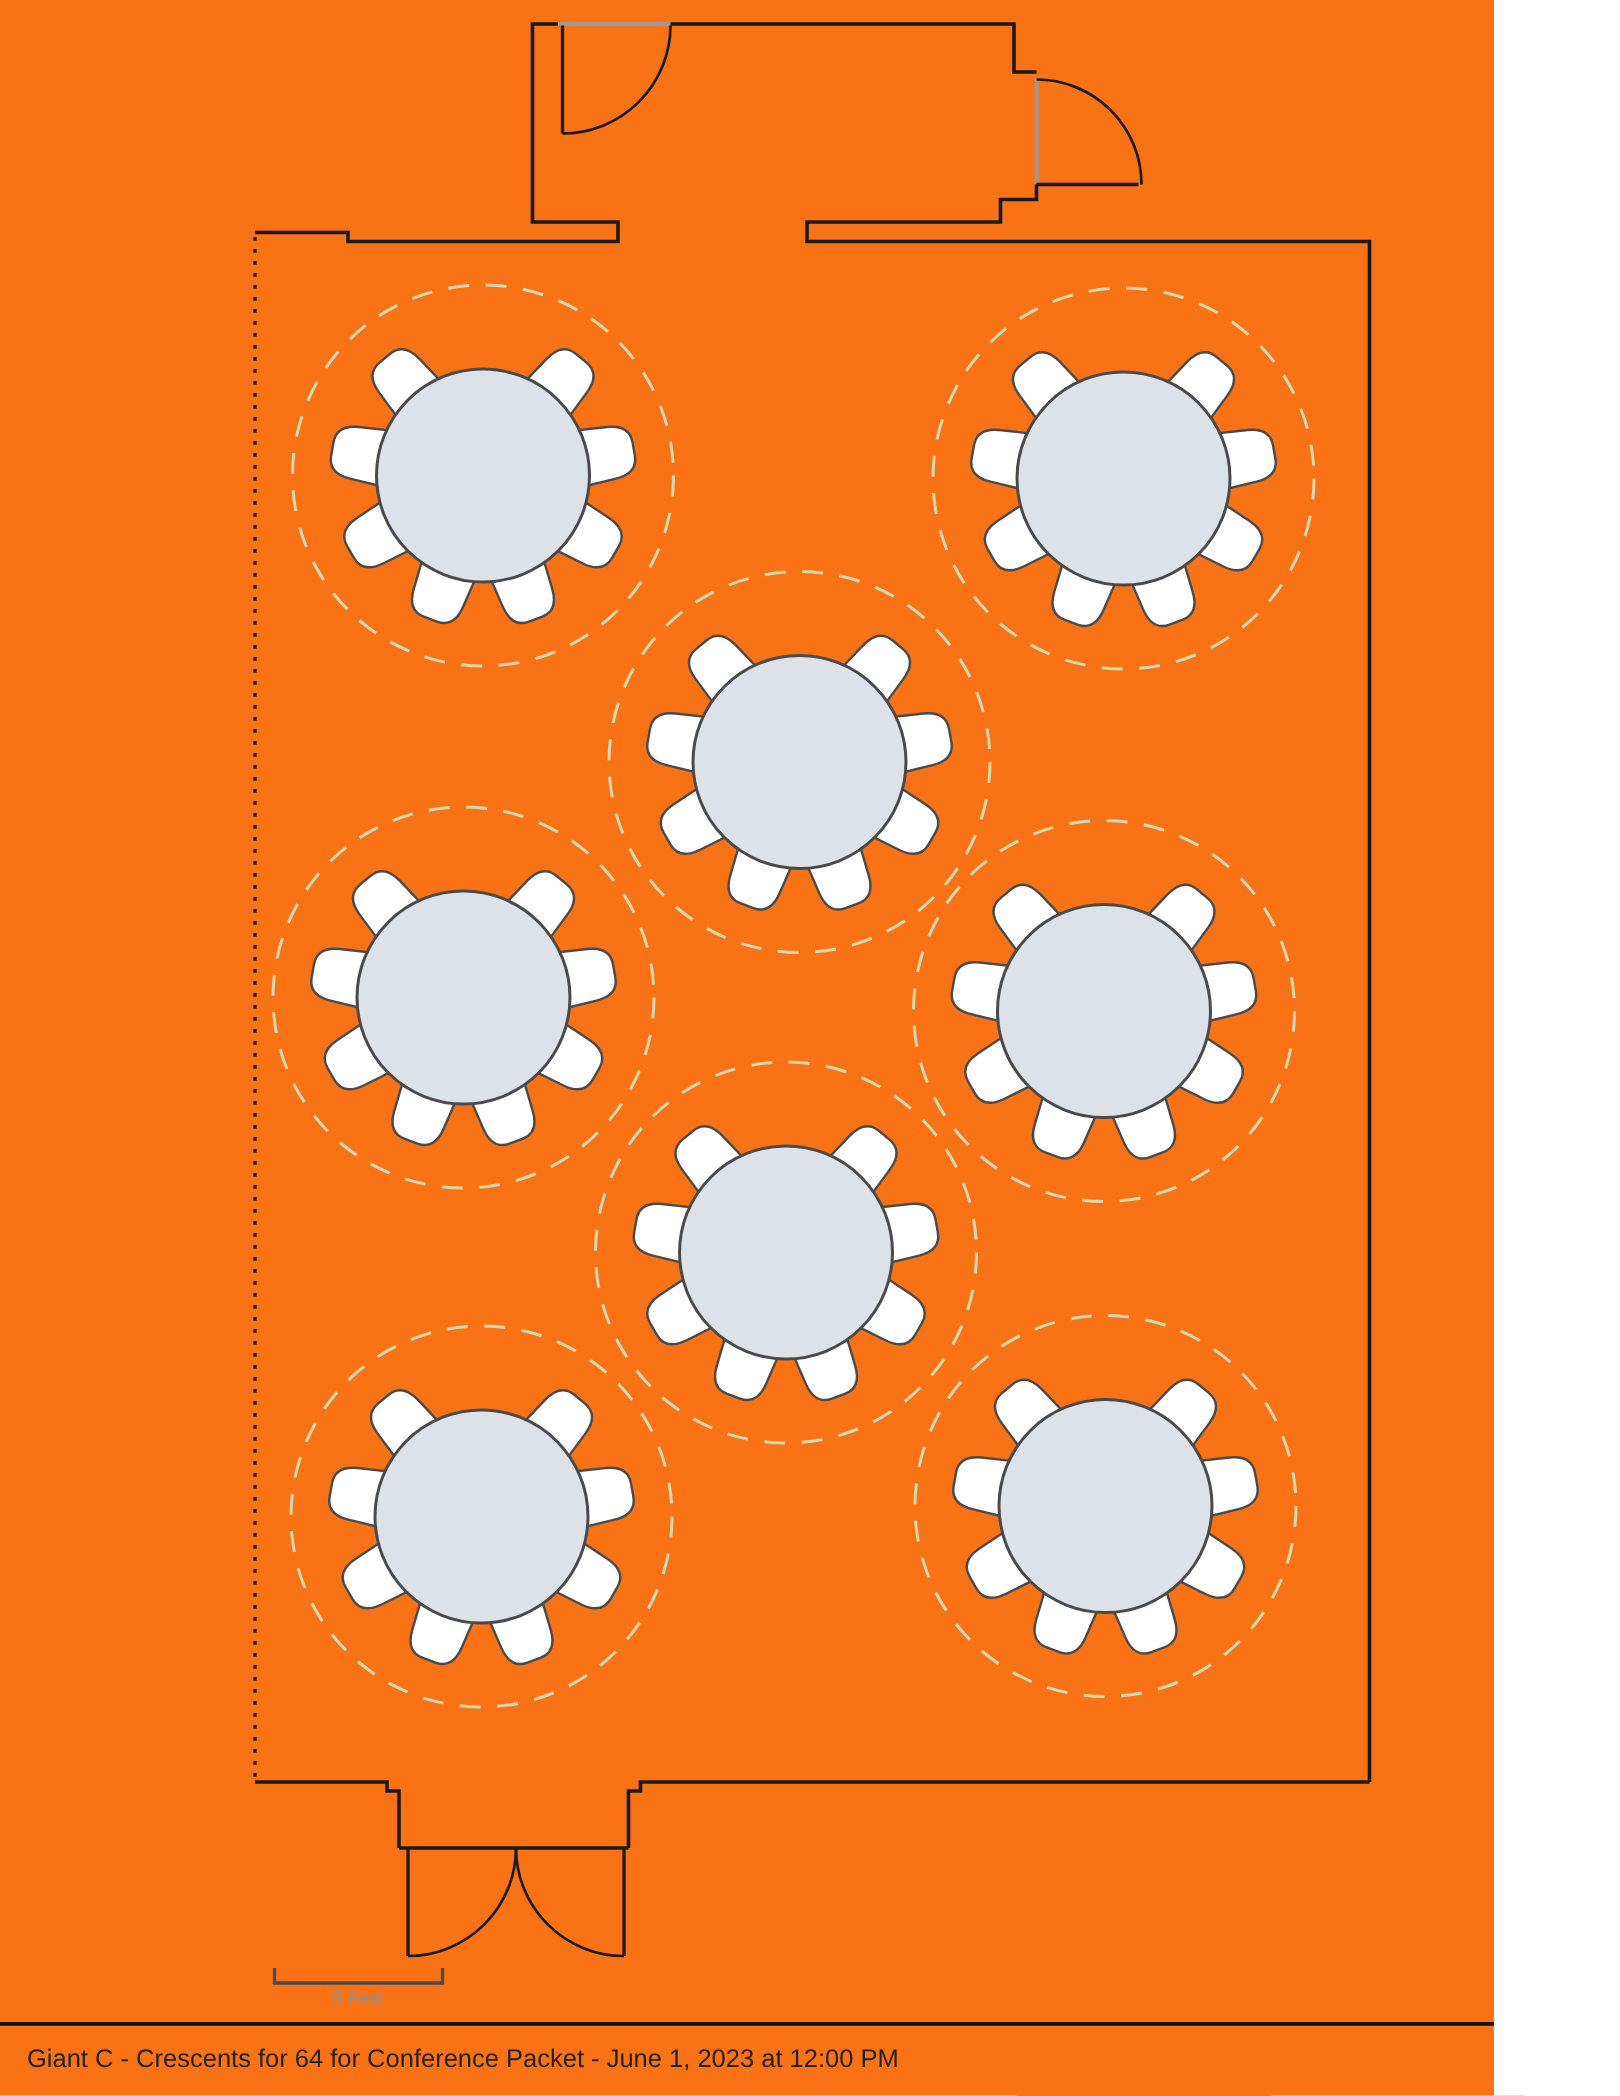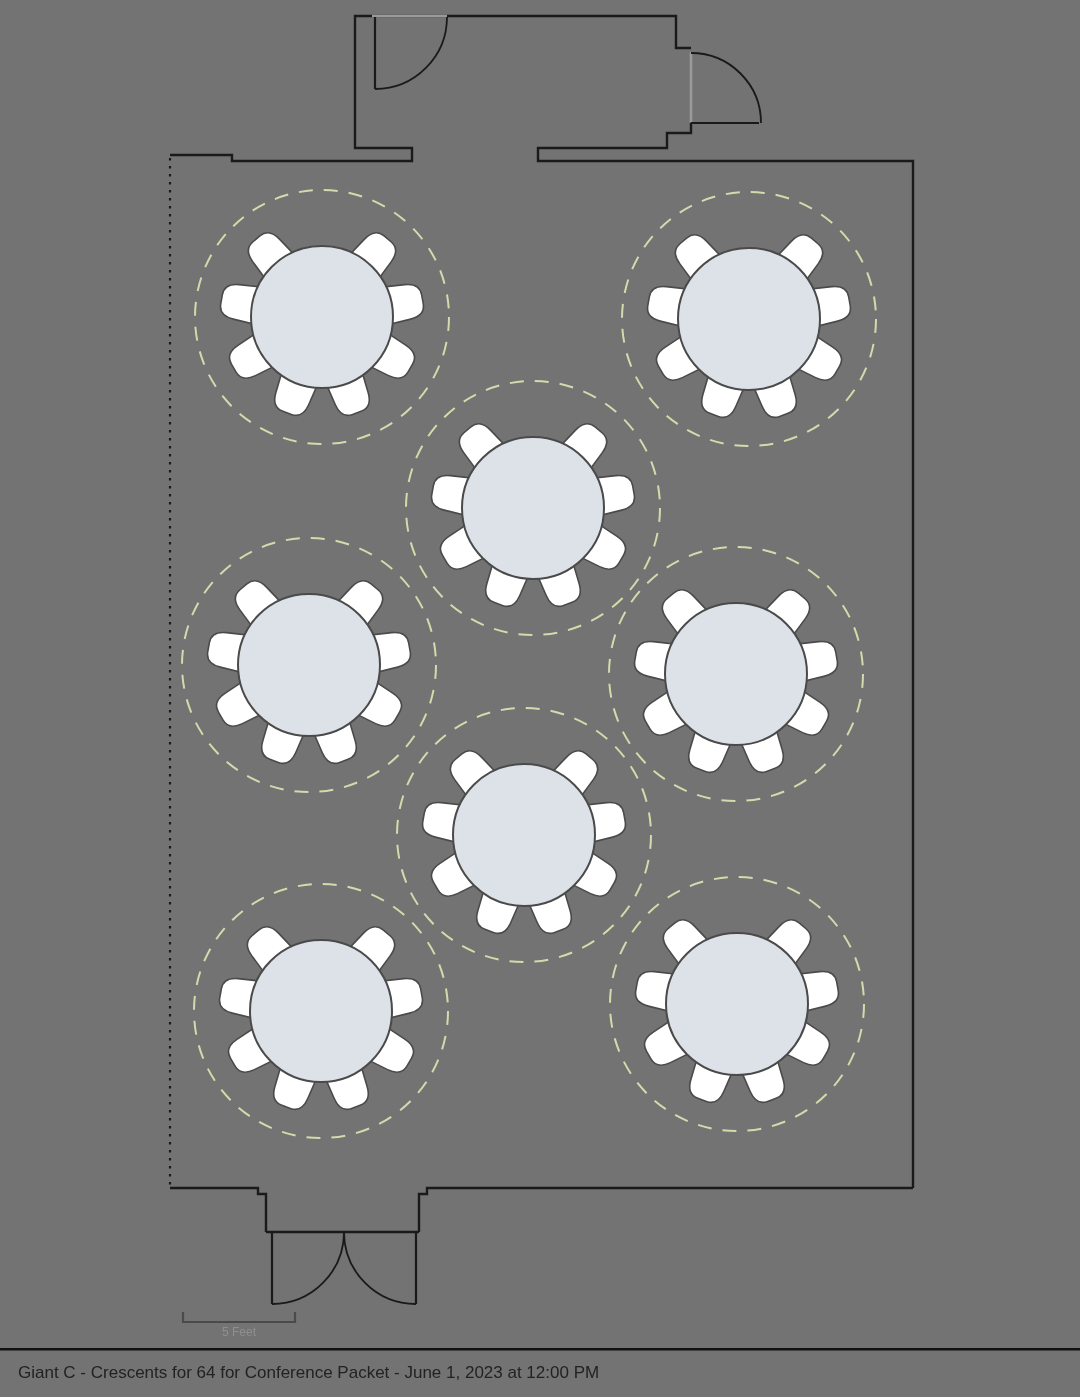--- a/index.html
+++ b/index.html
@@ -1,21 +1,21 @@
 <!DOCTYPE html>
 <html style="--wall: #1a1a1a; --opening: #9a9a9a; --table-fill: #dde2e8; --table-stroke: #4a4a4a; --chair-fill: #ffffff; --chair-stroke: #4a4a4a; --guide: #d6d9ab; --scale: #4a4a4a; --scale-label: #8f8f8f; --caption: #222222; --rule: #111111;"><head>
 <meta charset="utf-8">
 <style>
   :root{
     --wall:#1a1a1a; --opening:#9a9a9a; --table-fill:#dde2e8; --table-stroke:#4a4a4a;
     --chair-fill:#ffffff; --chair-stroke:#4a4a4a; --guide:#d6d9ab;
     --scale:#4a4a4a; --scale-label:#8f8f8f; --caption:#222222; --rule:#111111;
   }
   html,body{margin:0;padding:0;background:#ffffff;}
-  .page{position:relative;width:1080px;height:1397px;background:#737373;overflow:hidden;
+  .page{position:relative;width:996px;height:1397px;background:#f97316;overflow:hidden;
         font-family:"Liberation Sans", sans-serif;}
   svg{position:absolute;left:0;top:0;}
   .wall{stroke:var(--wall);stroke-width:2.4;fill:none;stroke-linejoin:miter;}
   .air-wall{stroke:var(--wall);stroke-width:2.2;fill:none;stroke-dasharray:2.5 5.5;}
   .opening{stroke:var(--opening);stroke-width:2.6;fill:none;}
   .door-leaf{stroke:var(--wall);stroke-width:2.2;fill:none;}
   .door-arc{stroke:var(--wall);stroke-width:1.8;fill:none;}
   .scale-bracket{stroke:var(--scale);stroke-width:2.2;fill:none;}
   .scale-label{fill:var(--scale-label);font-size:12px;font-family:"Liberation Sans",sans-serif;}
   .caption-rule{fill:var(--rule);}

